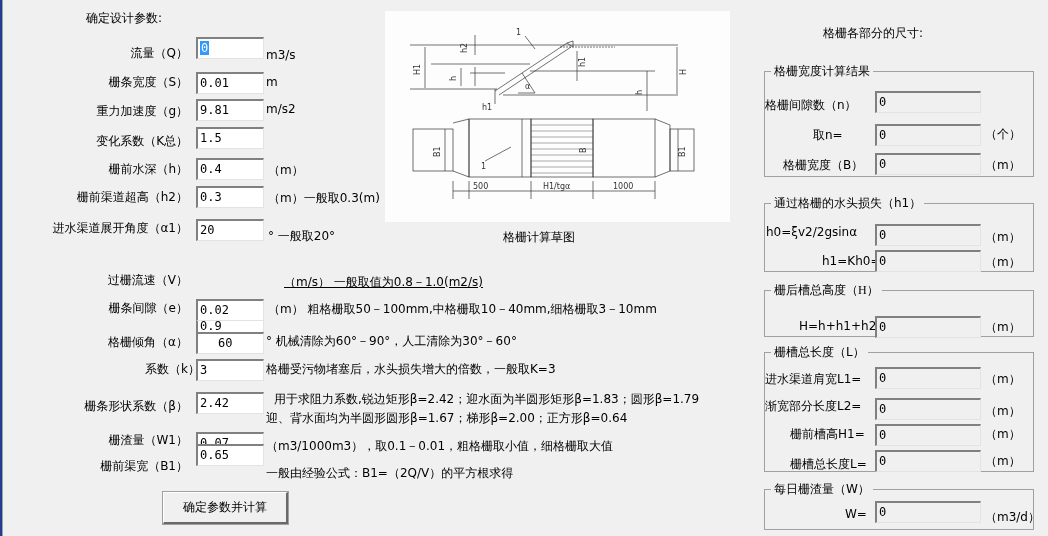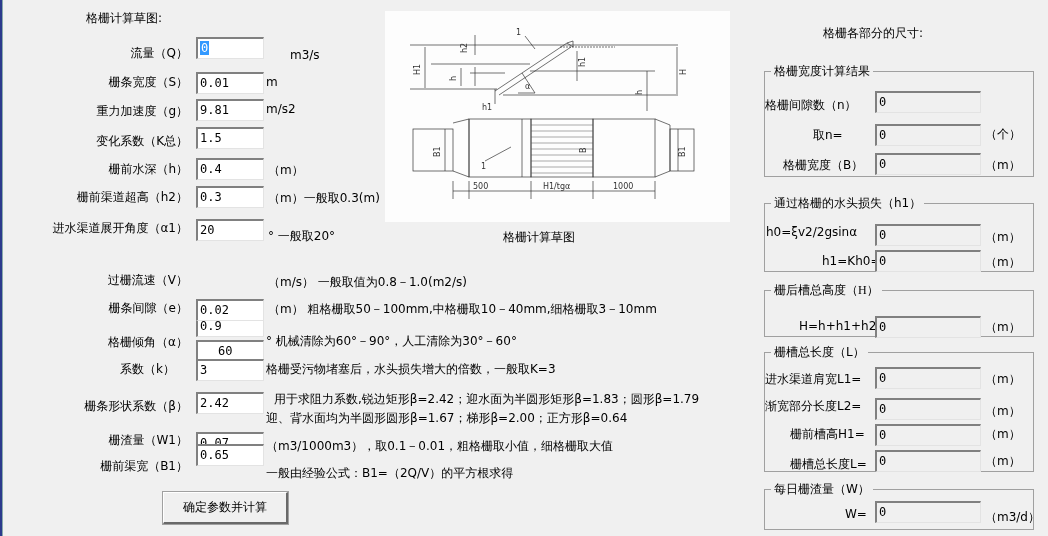--- a/index.html
+++ b/index.html
@@ -36,25 +36,25 @@
   }
   .diagram { position: absolute; left: 385px; top: 11px; width: 345px; height: 211px; background: #fdfdfd; }
   .cap { position: absolute; left: 503px; top: 229px; font-size: 12px; }
   .unit { position: absolute; font-size: 12px; line-height: 16px; white-space: nowrap; }
 </style>
 </head>
 <body>
 
 <div class="frame-edge"></div>
 
-<div class="title" style="left:86px;top:10px;">格栅计算草图:</div>
+<div class="title" style="left:86px;top:10px;">确定设计参数:</div>
 
 <div class="lbl" style="right:860px;top:45px;margin-left:12px;">流量（Q）</div>
 <div class="inp" style="left:196px;top:37px;"><span class="sel">0</span></div>
-<div class="unit" style="left:266px;top:47px;margin-left:24px;">m3/s</div>
+<div class="unit" style="left:266px;top:47px;">m3/s</div>
 
 <div class="lbl" style="right:860px;top:74px;">栅条宽度（S）</div>
 <div class="inp" style="left:196px;top:72px;">0.01</div>
 <div class="unit" style="left:266px;top:74px;">m</div>
 
 <div class="lbl" style="right:860px;top:103px;">重力加速度（g）</div>
 <div class="inp" style="left:196px;top:99px;">9.81</div>
 <div class="unit" style="left:266px;top:101px;">m/s2</div>
 
 <div class="lbl" style="right:860px;top:133px;">变化系数（K总）</div>
@@ -67,31 +67,31 @@
 <div class="lbl" style="right:860px;top:189px;">栅前渠道超高（h2）</div>
 <div class="inp" style="left:196px;top:186px;">0.3</div>
 <div class="unit" style="left:268px;top:190px;">（m）一般取0.3(m)</div>
 
 <div class="lbl" style="right:860px;top:220px;">进水渠道展开角度（α1）</div>
 <div class="inp" style="left:196px;top:219px;">20</div>
 <div class="unit" style="left:268px;top:228px;">° 一般取20°</div>
 
 <div class="lbl" style="right:860px;top:272px;">过栅流速（V）</div>
 <div class="inp" style="left:196px;top:271px;margin-top:44px;">0.9</div>
-<div class="unit" style="left:268px;top:274px;">（m/s）    一般取值为0.8－1.0(m2/s)</div>
+<div class="unit" style="left:284px;top:274px;text-decoration:underline;">（m/s）    一般取值为0.8－1.0(m2/s)</div>
 
 <div class="lbl" style="right:860px;top:300px;">栅条间隙（e）</div>
 <div class="inp" style="left:196px;top:299px;">0.02</div>
 <div class="unit" style="left:268px;top:301px;">（m） 粗格栅取50－100mm,中格栅取10－40mm,细格栅取3－10mm</div>
 
 <div class="lbl" style="right:860px;top:334px;">格栅倾角（α）</div>
-<div class="inp" style="left:196px;top:340px;padding-left:20px;">60</div>
+<div class="inp" style="left:196px;top:332px;padding-left:20px;">60</div>
 <div class="unit" style="left:266px;top:333px;">°  机械清除为60°－90°，人工清除为30°－60°</div>
 
-<div class="lbl" style="right:873px;top:361px;">系数（k）</div>
+<div class="lbl" style="right:848px;top:361px;">系数（k）</div>
 <div class="inp" style="left:196px;top:359px;">3</div>
 <div class="unit" style="left:266px;top:361px;">格栅受污物堵塞后，水头损失增大的倍数，一般取K=3</div>
 
 <div class="lbl" style="right:860px;top:398px;">栅条形状系数（β）</div>
 <div class="inp" style="left:196px;top:392px;">2.42</div>
 <div class="unit" style="left:274px;top:391px;">用于求阻力系数,锐边矩形β=2.42；迎水面为半圆形矩形β=1.83；圆形β=1.79</div>
 <div class="unit" style="left:266px;top:410px;">迎、背水面均为半圆形圆形β=1.67；梯形β=2.00；正方形β=0.64</div>
 
 <div class="lbl" style="right:860px;top:432px;">栅渣量（W1）</div>
 <div class="inp" style="left:196px;top:432px;">0.07</div>

